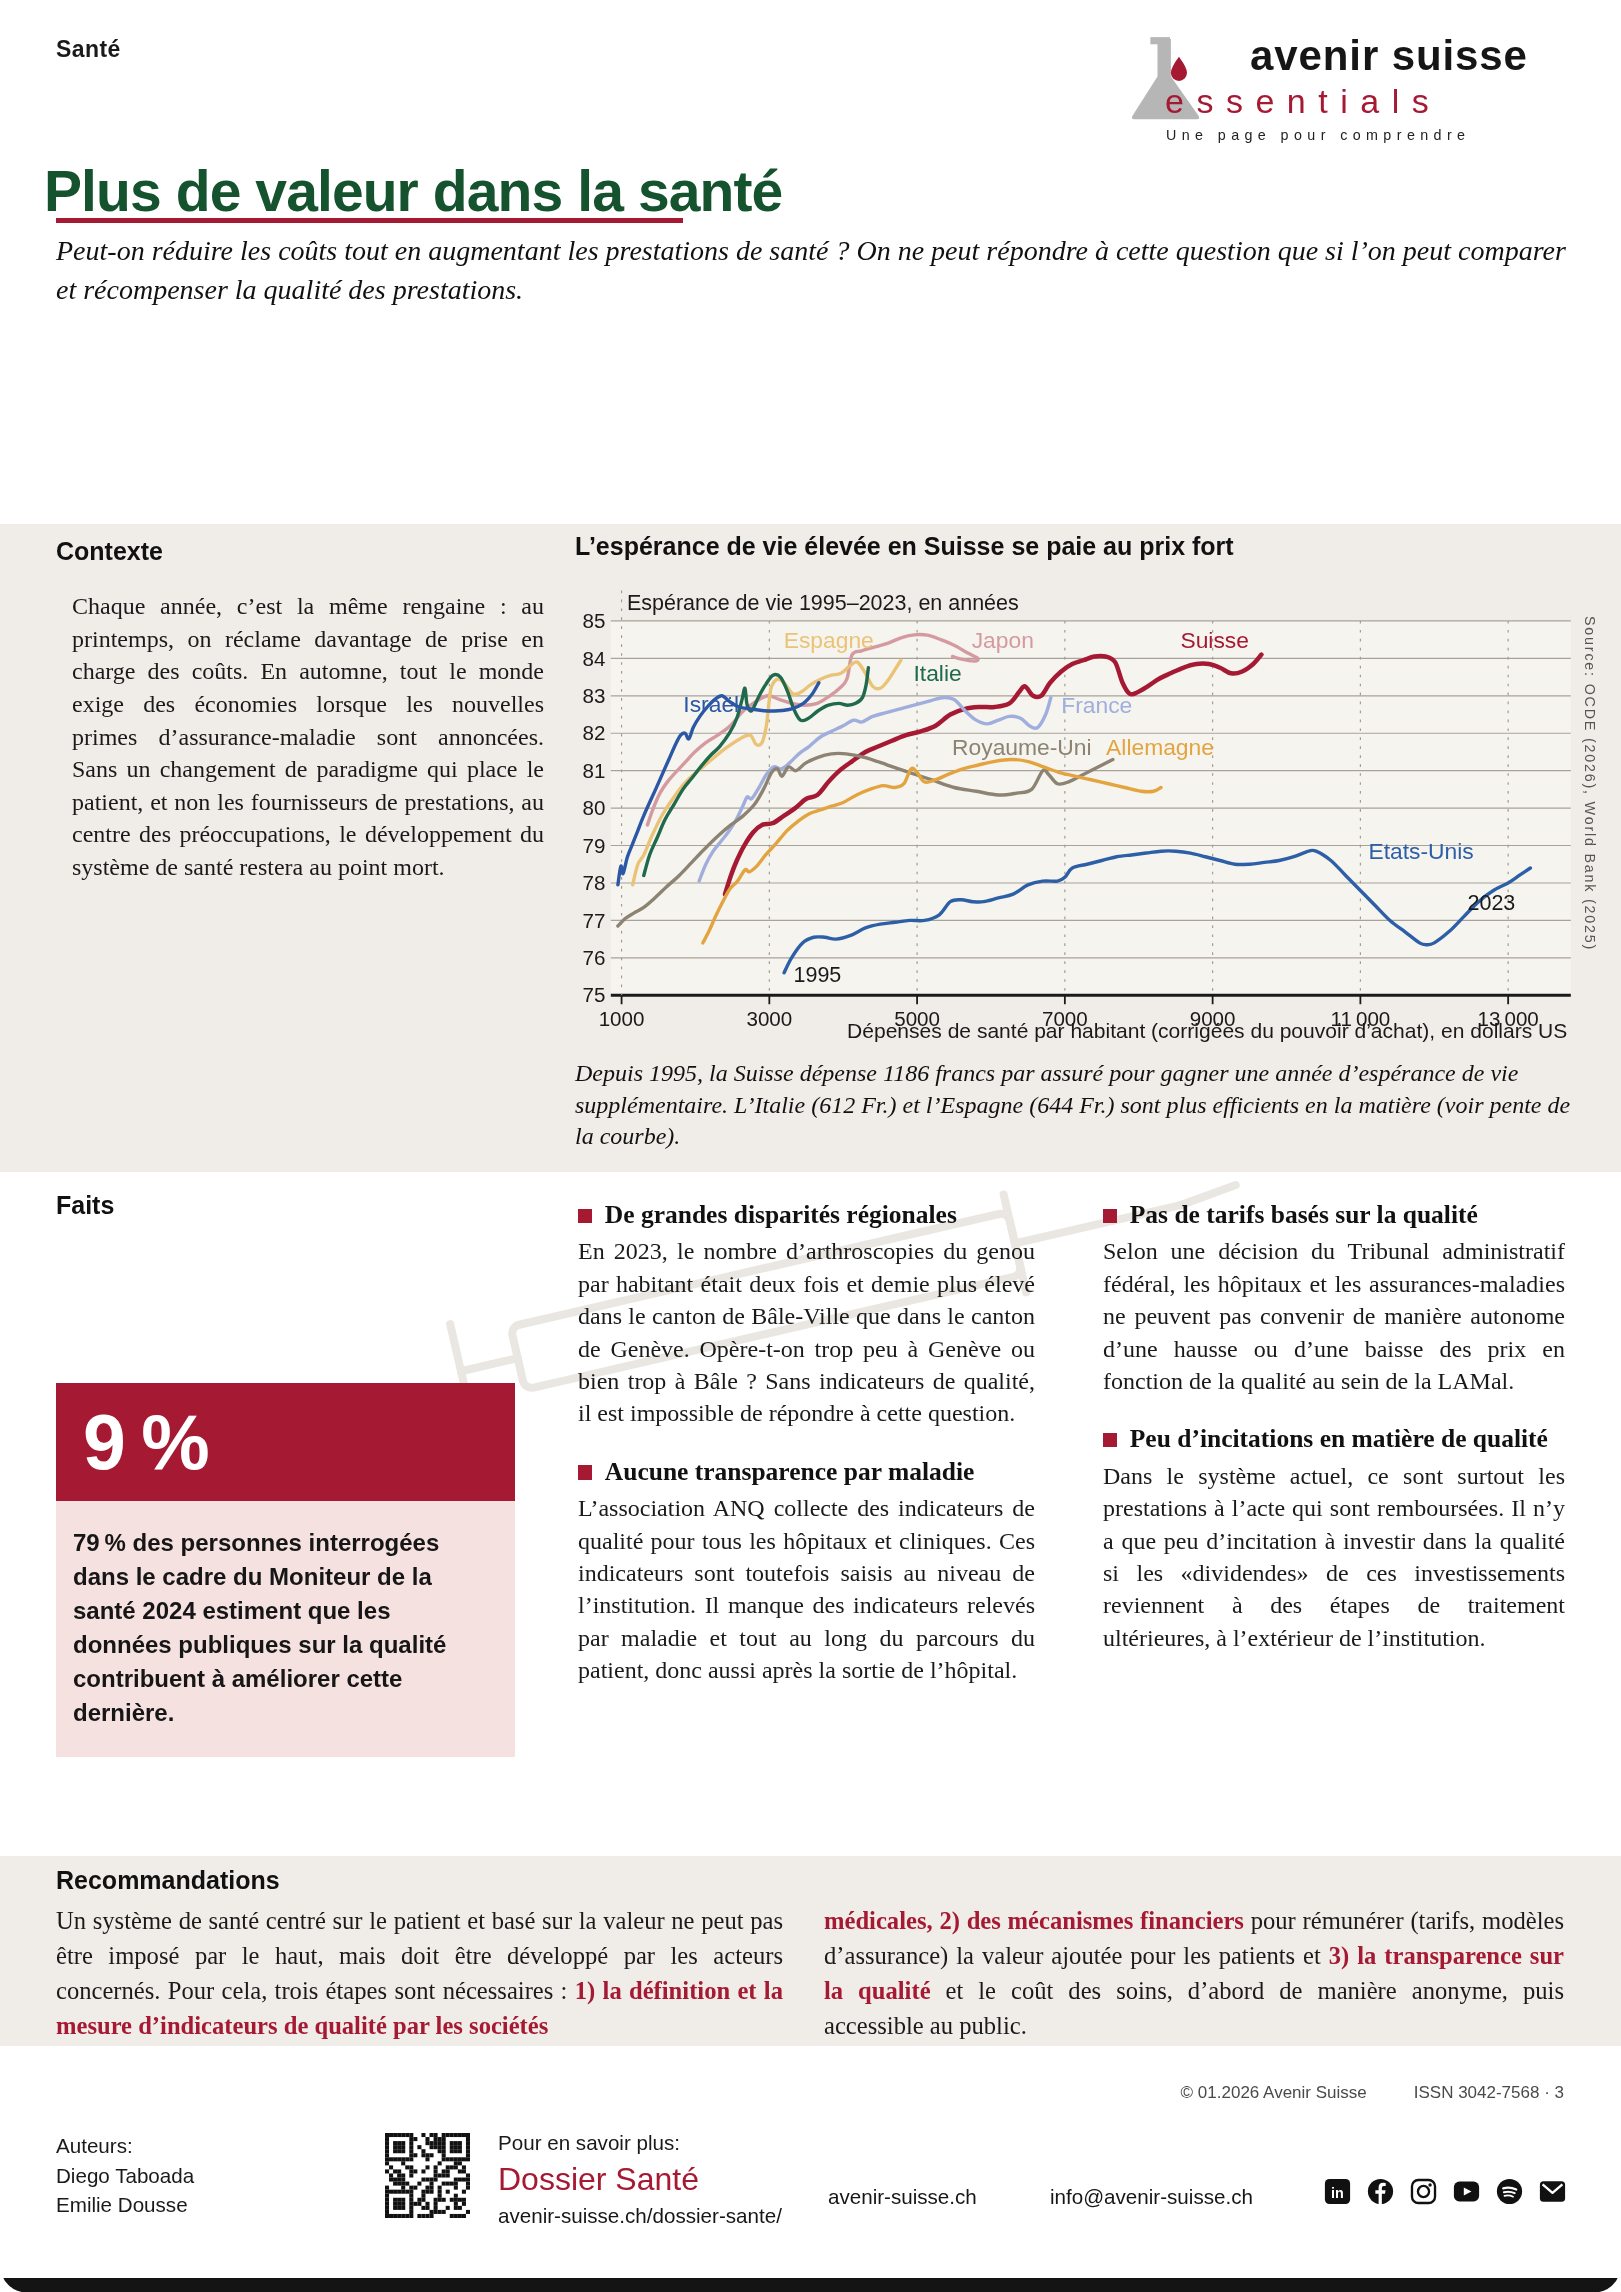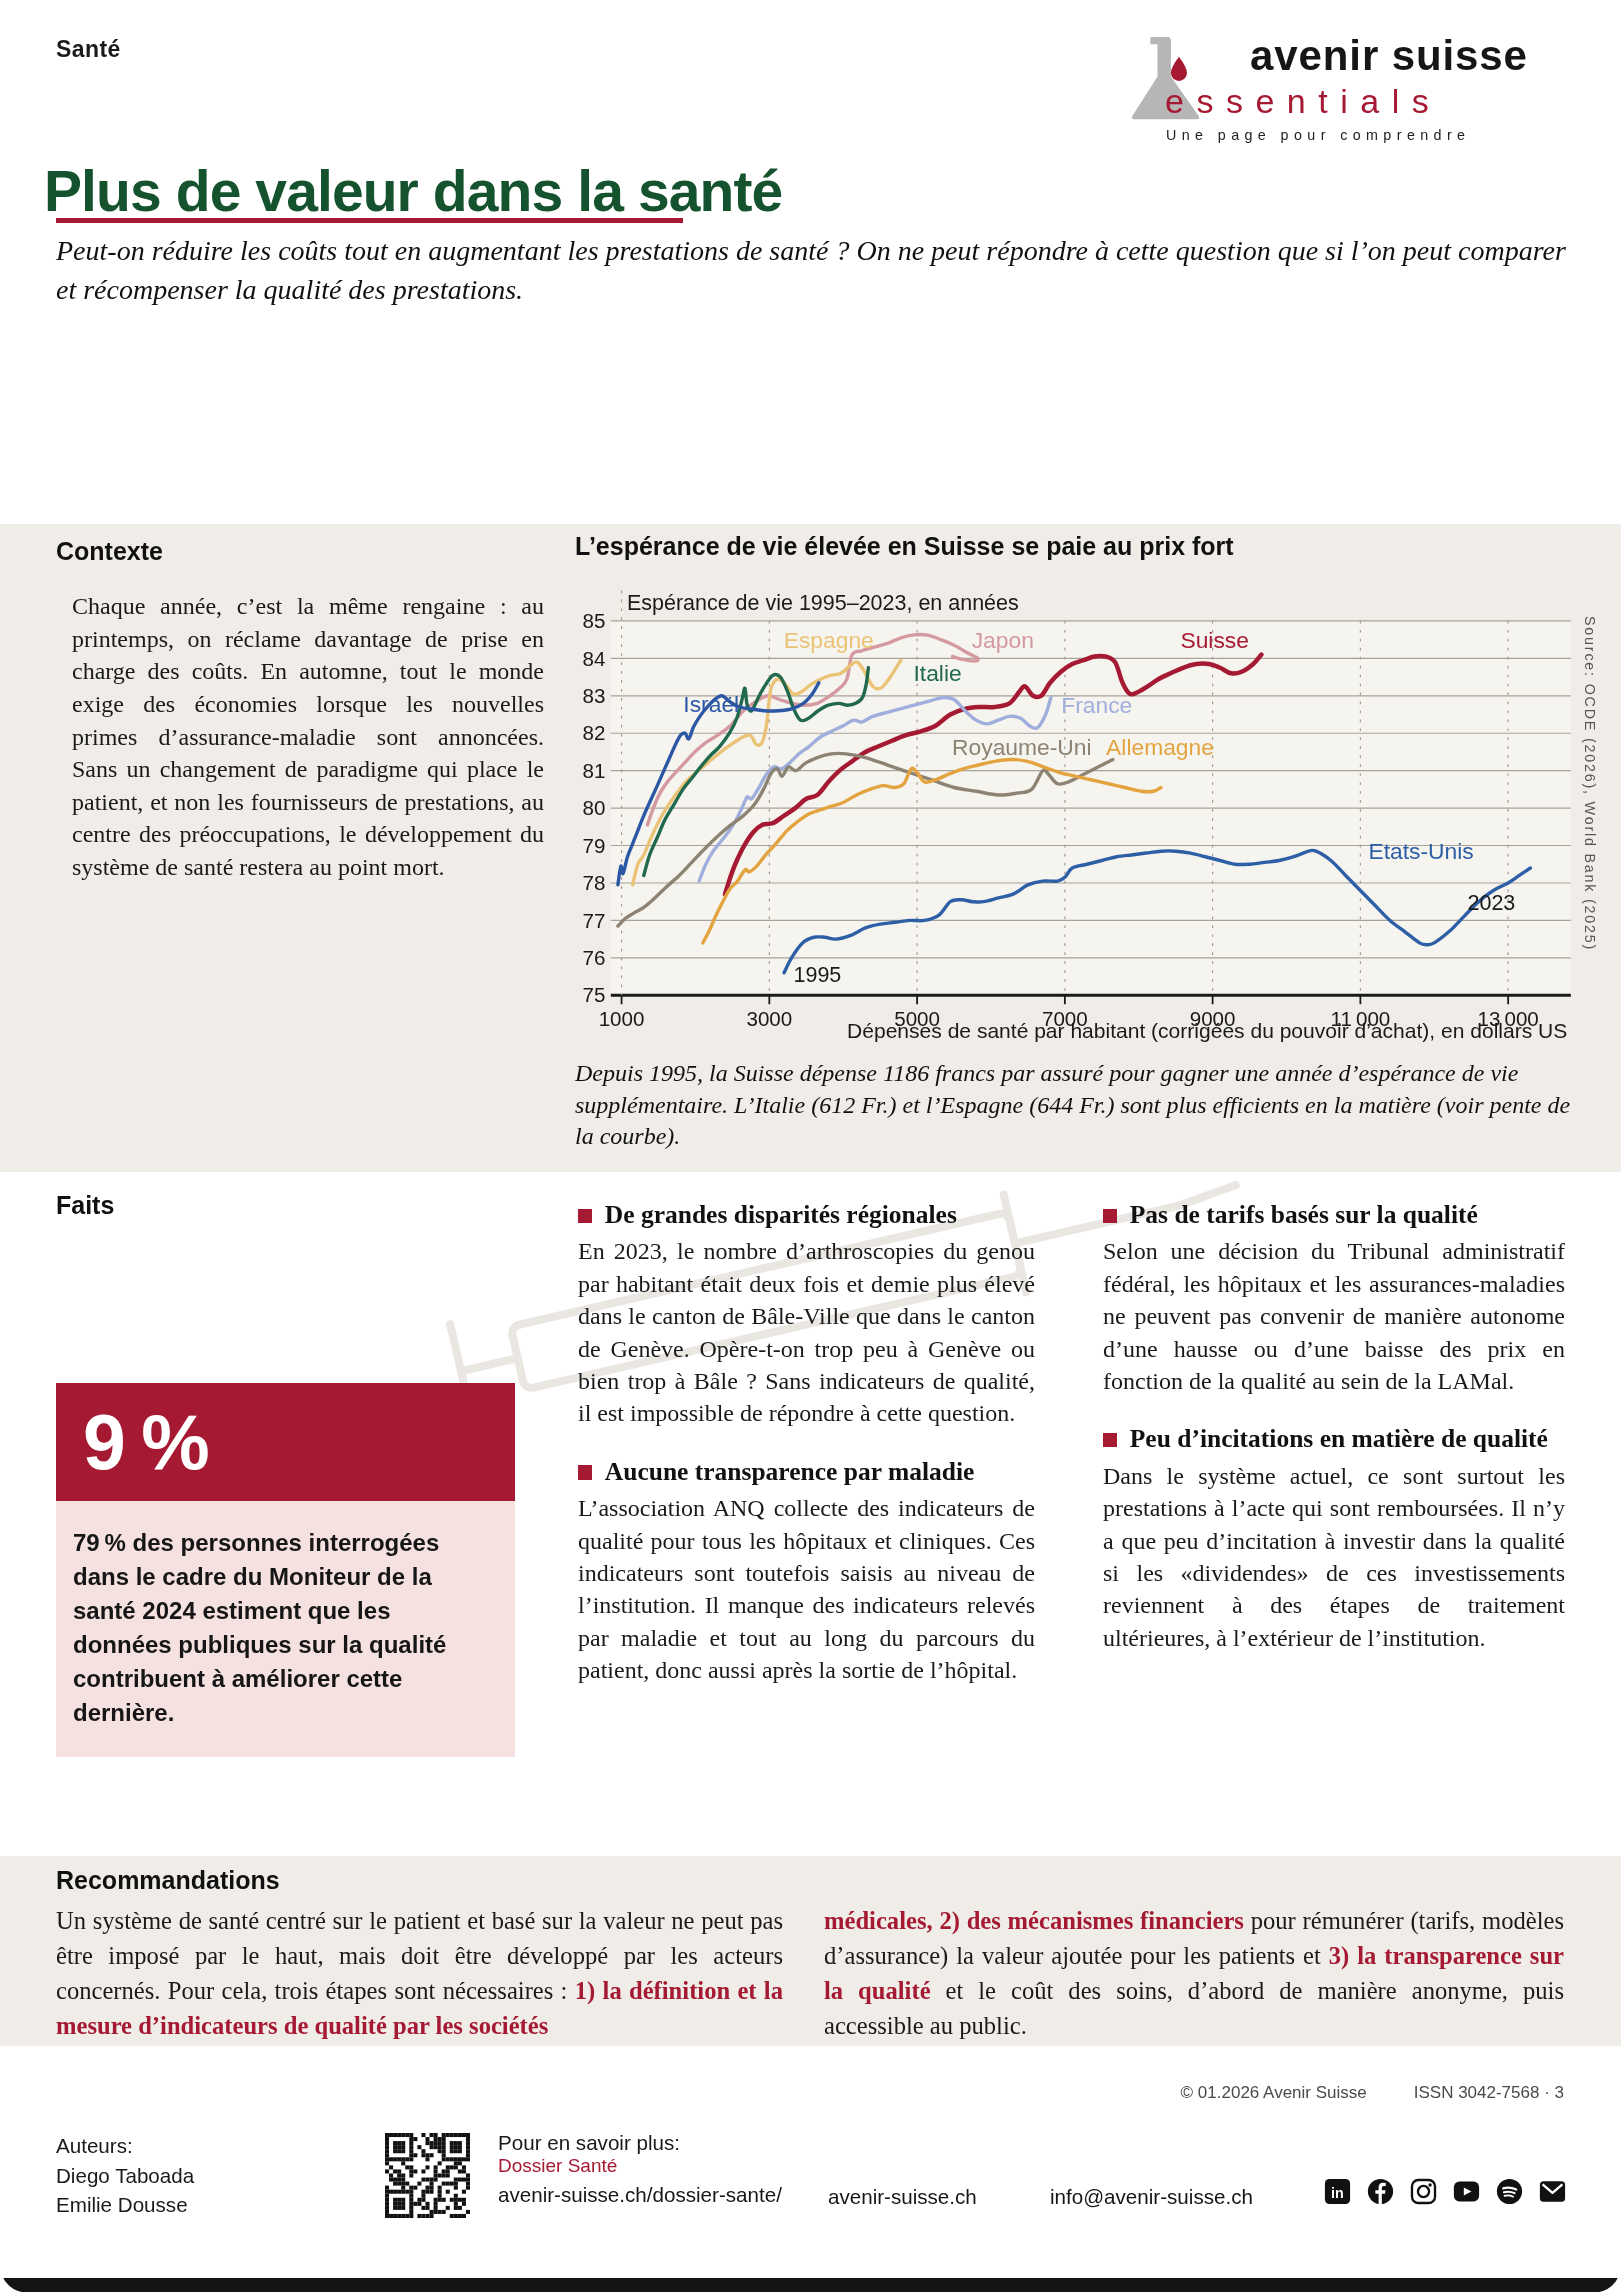--- a/index.html
+++ b/index.html
@@ -48,21 +48,21 @@
   .reco-col-1{left:56px;width:727px;}
   .reco-col-2{left:824px;width:740px;}
   .rich-red{color:#a61932;font-weight:700;}
   
   .copyright{left:896px;top:2083px;width:668px;text-align:right;font-size:17px;color:#4a4a4a;}
   .copyright span+span{margin-left:47px;}
   .authors{left:56px;top:2131px;font-size:20.6px;line-height:29.6px;}
   .qr{left:385px;top:2133px;}
   .more{left:498px;top:2131px;}
   .more .lbl{font-size:20.6px;}
-  .more .dossier{display:block;margin-top:0;font-size:19px;color:#a61932;text-decoration:none;}
+  .more .dossier{display:block;margin-top:6px;font-size:32px;color:#a61932;text-decoration:none;}
   .more .url{display:block;margin-top:6.3px;font-size:20.6px;color:#161616;text-decoration:none;}
   .link-plain{position:absolute;top:2185px;font-size:20.6px;color:#161616;text-decoration:none;}
   .site{left:828px;}
   .mail{left:1050px;}
   .social{left:1324px;top:2178px;display:flex;gap:16px;}
   .social svg{display:block;}
   .bottom-bar{left:0;top:2278px;width:1621px;height:14.3px;background:#141414;}
   .watermark{left:287px;top:1097px;opacity:.9;}
 </style>
 </head>

